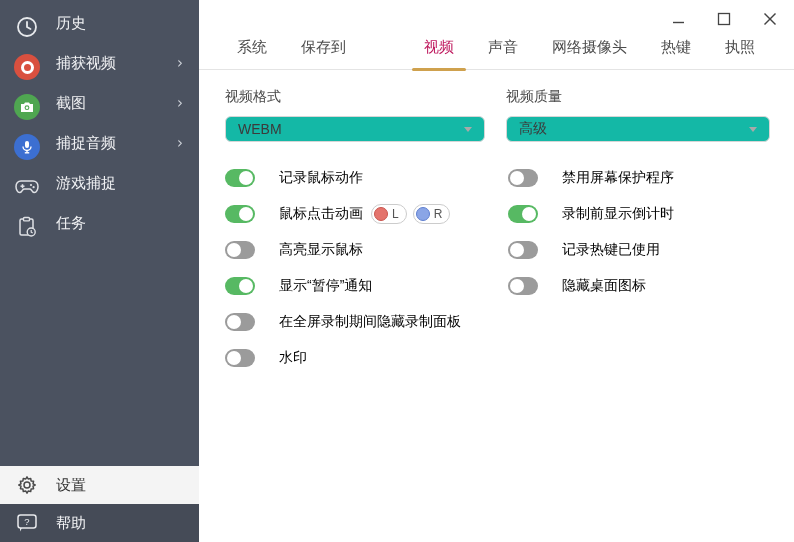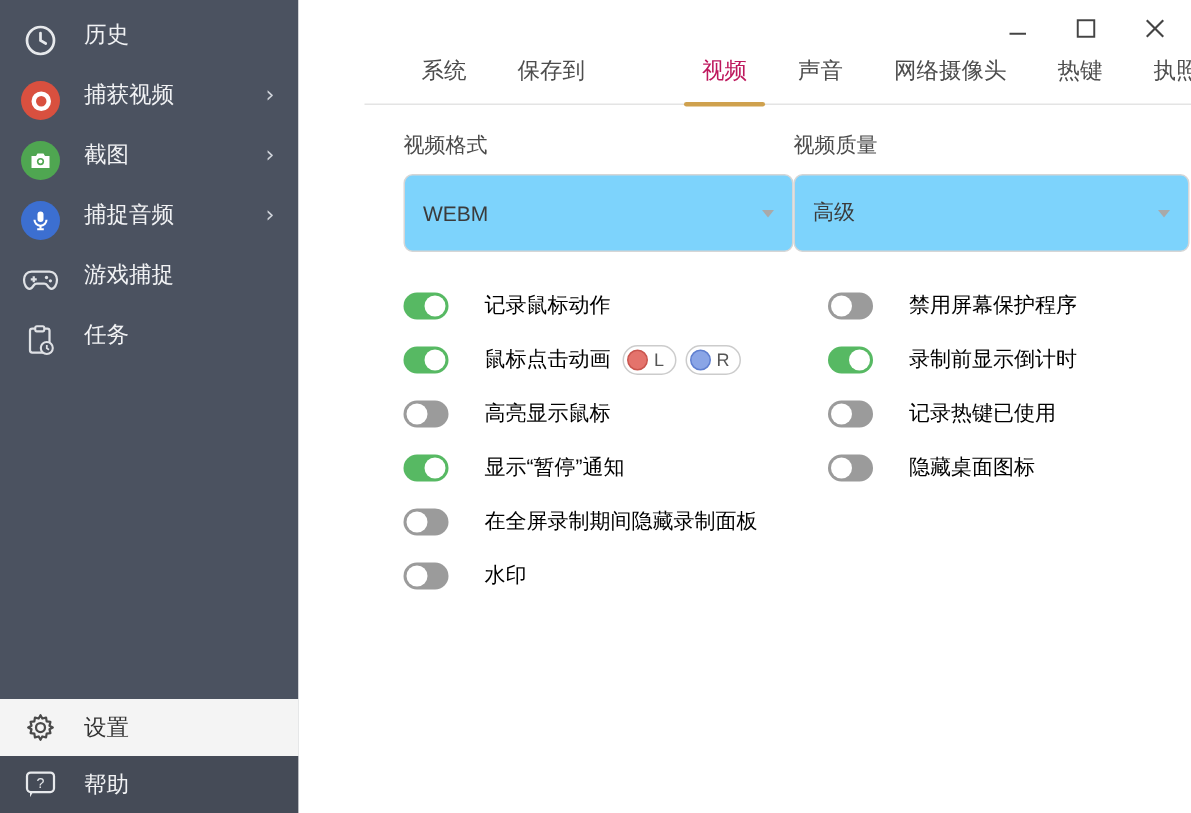--- a/index.html
+++ b/index.html
@@ -26,36 +26,36 @@
   .record-donut { width:13px; height:13px; border:3.5px solid #fff; border-radius:50%; }
   .chevron { margin-left:auto; color:#cfd3da; font-size:15px; font-family:"DejaVu Sans",sans-serif; }
 
   .sidebar-bottom { position:absolute; left:0; bottom:0; width:199px; }
   .bottom-item { height:38px; display:flex; align-items:center; padding:15px 14px; font-size:15px; cursor:pointer; }
   .bottom-item.active { background:#f4f4f4; color:#333; }
   .bottom-item.help { background:#454b57; color:#f1f2f4; }
   .bottom-item .mi-icon { width:26px; height:22px; margin-right:16px; display:flex; align-items:center; justify-content:center; }
 
   
-  .main { position:absolute; left:199px; top:0; width:595px; height:542px; background:#fff;padding-left:44px; }
+  .main { position:absolute; left:199px; top:0; width:595px; height:542px; background:#fff; }
 
   .win-controls { position:absolute; top:8px; right:12px; display:flex; gap:22px; align-items:center; }
   .win-btn { width:24px; height:22px; display:flex; align-items:center; justify-content:center; cursor:pointer; }
 
   .tabs { display:flex; gap:30px; padding:0 0 0 36px; margin-top:38px; border-bottom:1px solid #e4e4e4; }
   .tab { font-size:15px; color:#4d4d4d; padding:0 2px 12px 2px; position:relative; cursor:pointer; white-space:nowrap; }
   .tab.active { color:#be185d;margin-left:44px; }
   .tab.active::after { content:""; position:absolute; left:-10px; right:-10px; bottom:-2px; height:3px; background:#cfa14e; border-radius:2px; }
 
   .content { padding:18px 24px 0 26px; }
   .selects-row { display:flex; }
   .field { width:283px; }
   .field.right { width:auto; }
   .field-label { font-size:14px; color:#4a4a4a; margin-bottom:10px; }
-  .select { width:260px; height:52px; border:1px solid #d6d6d6; border-radius:6px; display:flex; align-items:center; padding:0 12px; font-size:14px; color:#3b3b3b; cursor:pointer; background:#7dd3fc; }
+  .select { width:260px; height:26px; border:1px solid #d6d6d6; border-radius:6px; display:flex; align-items:center; padding:0 12px; font-size:14px; color:#3b3b3b; cursor:pointer; background:#14b8a6; }
   .field.right .select { width:264px; }
   .select .arrow { margin-left:auto; width:0; height:0; border-left:4.5px solid transparent; border-right:4.5px solid transparent; border-top:5px solid #a9a9a9; }
 
   .toggles-row { display:flex; margin-top:25px; }
   .toggle-col { width:283px; }
   .toggle-col.right { width:auto; }
   .toggle-item { display:flex; align-items:center; height:22px; margin-bottom:14px; }
   .toggle-item.extra-gap { margin-top:10px; }
   .switch { width:30px; height:18px; border-radius:9px; position:relative; cursor:pointer; flex:0 0 auto; background:#9b9b9b; }
   .switch.on { background:#57b963; }

